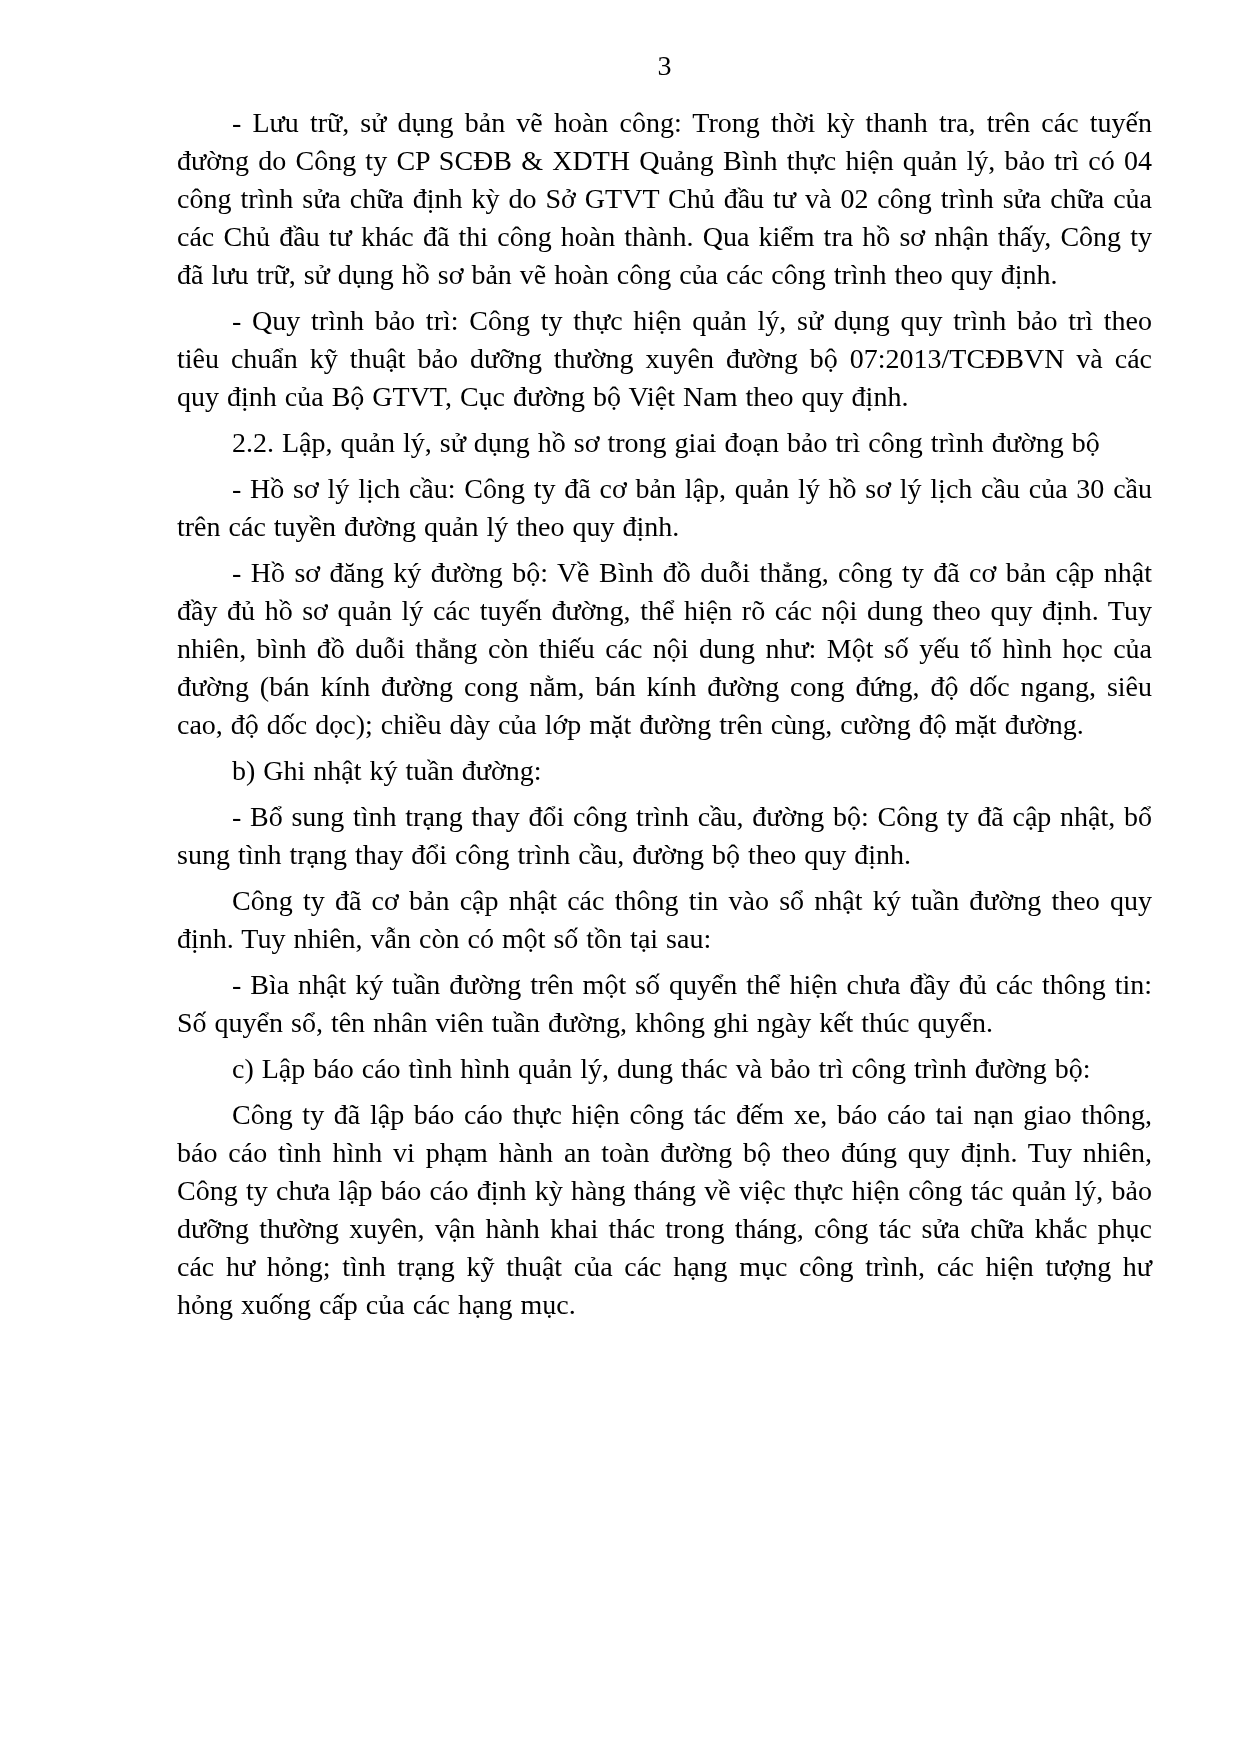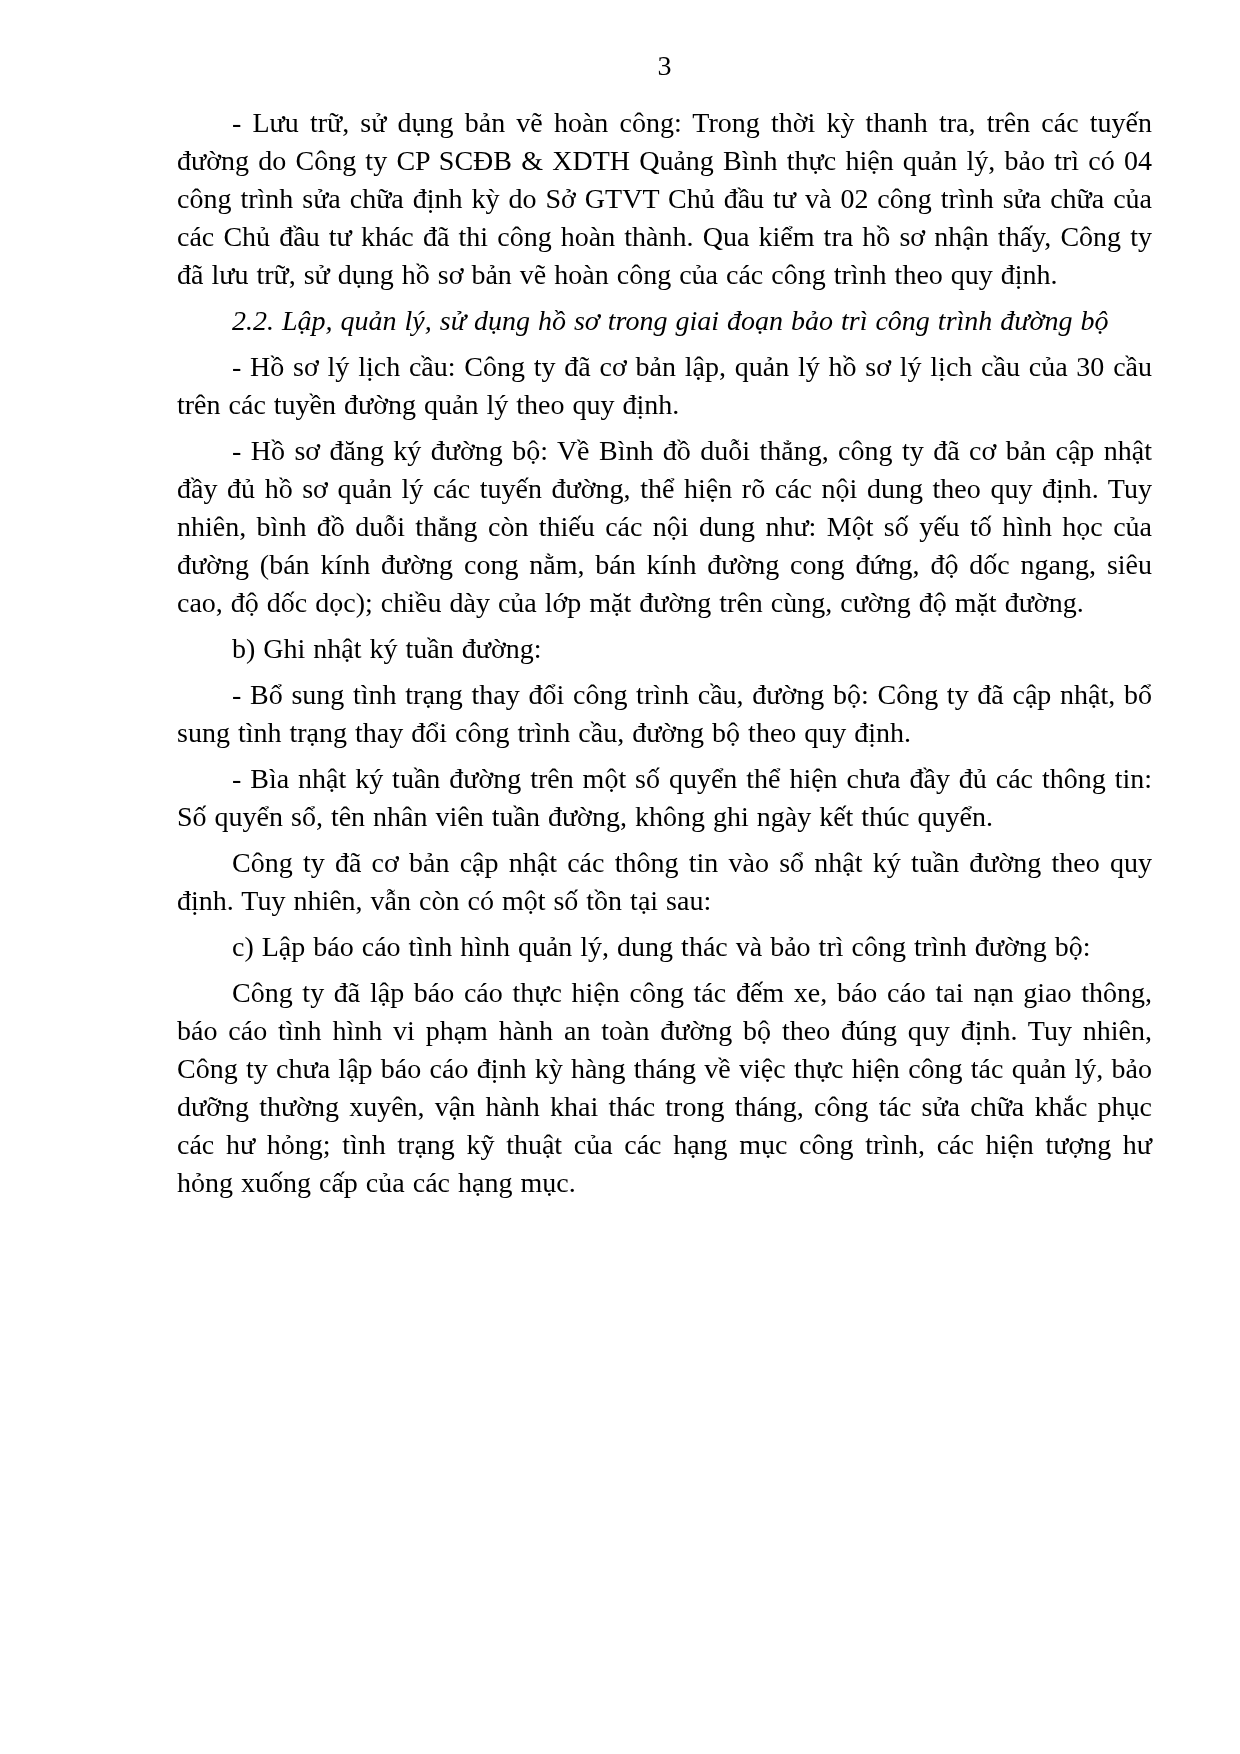--- a/index.html
+++ b/index.html
@@ -32,36 +32,36 @@
   }
   .body-text p {
     margin: 0 0 8px 0;
     font-size: 28px;
     line-height: 38px;
     text-align: justify;
     text-indent: 55px;
     word-spacing: 1px;
   }
   .body-text p.italic-heading {
-    font-style: italic;
   }
 </style>
 </head>
 <body>
 
 <div class="page">
   <div class="content">
     <div class="page-number">3</div>
 
     <div class="body-text">
       <p>- Lưu trữ, sử dụng bản vẽ hoàn công: Trong thời kỳ thanh tra, trên các tuyến đường do Công ty CP SCĐB &amp; XDTH Quảng Bình thực hiện quản lý, bảo trì có 04 công trình sửa chữa định kỳ do Sở GTVT Chủ đầu tư và 02 công trình sửa chữa của các Chủ đầu tư khác đã thi công hoàn thành. Qua kiểm tra hồ sơ nhận thấy, Công ty đã lưu trữ, sử dụng hồ sơ bản vẽ hoàn công của các công trình theo quy định.</p>
+      <p>- Quy trình bảo trì: Công ty thực hiện quản lý, sử dụng quy trình bảo trì theo tiêu chuẩn kỹ thuật bảo dưỡng thường xuyên đường bộ 07:2013/TCĐBVN và các quy định của Bộ GTVT, Cục đường bộ Việt Nam theo quy định.</p>
       <p class="italic-heading">2.2. Lập, quản lý, sử dụng hồ sơ trong giai đoạn bảo trì công trình đường bộ</p>
       <p>- Hồ sơ lý lịch cầu: Công ty đã cơ bản lập, quản lý hồ sơ lý lịch cầu của 30 cầu trên các tuyền đường quản lý theo quy định.</p>
       <p>- Hồ sơ đăng ký đường bộ: Về Bình đồ duỗi thẳng, công ty đã cơ bản cập nhật đầy đủ hồ sơ quản lý các tuyến đường, thể hiện rõ các nội dung theo quy định. Tuy nhiên, bình đồ duỗi thẳng còn thiếu các nội dung như: Một số yếu tố hình học của đường (bán kính đường cong nằm, bán kính đường cong đứng, độ dốc ngang, siêu cao, độ dốc dọc); chiều dày của lớp mặt đường trên cùng, cường độ mặt đường.</p>
       <p>b) Ghi nhật ký tuần đường:</p>
       <p>- Bổ sung tình trạng thay đổi công trình cầu, đường bộ: Công ty đã cập nhật, bổ sung tình trạng thay đổi công trình cầu, đường bộ theo quy định.</p>
+      <p>Công ty đã cơ bản cập nhật các thông tin vào sổ nhật ký tuần đường theo quy định. Tuy nhiên, vẫn còn có một số tồn tại sau:</p>
       <p>- Bìa nhật ký tuần đường trên một số quyển thể hiện chưa đầy đủ các thông tin: Số quyển sổ, tên nhân viên tuần đường, không ghi ngày kết thúc quyển.</p>
-      <p>Công ty đã cơ bản cập nhật các thông tin vào sổ nhật ký tuần đường theo quy định. Tuy nhiên, vẫn còn có một số tồn tại sau:</p>
       <p>c) Lập báo cáo tình hình quản lý, dung thác và bảo trì công trình đường bộ:</p>
       <p>Công ty đã lập báo cáo thực hiện công tác đếm xe, báo cáo tai nạn giao thông, báo cáo tình hình vi phạm hành an toàn đường bộ theo đúng quy định. Tuy nhiên, Công ty chưa lập báo cáo định kỳ hàng tháng về việc thực hiện công tác quản lý, bảo dưỡng thường xuyên, vận hành khai thác trong tháng, công tác sửa chữa khắc phục các hư hỏng; tình trạng kỹ thuật của các hạng mục công trình, các hiện tượng hư hỏng xuống cấp của các hạng mục.</p>
     </div>
   </div>
 </div>
 
 </body></html>

